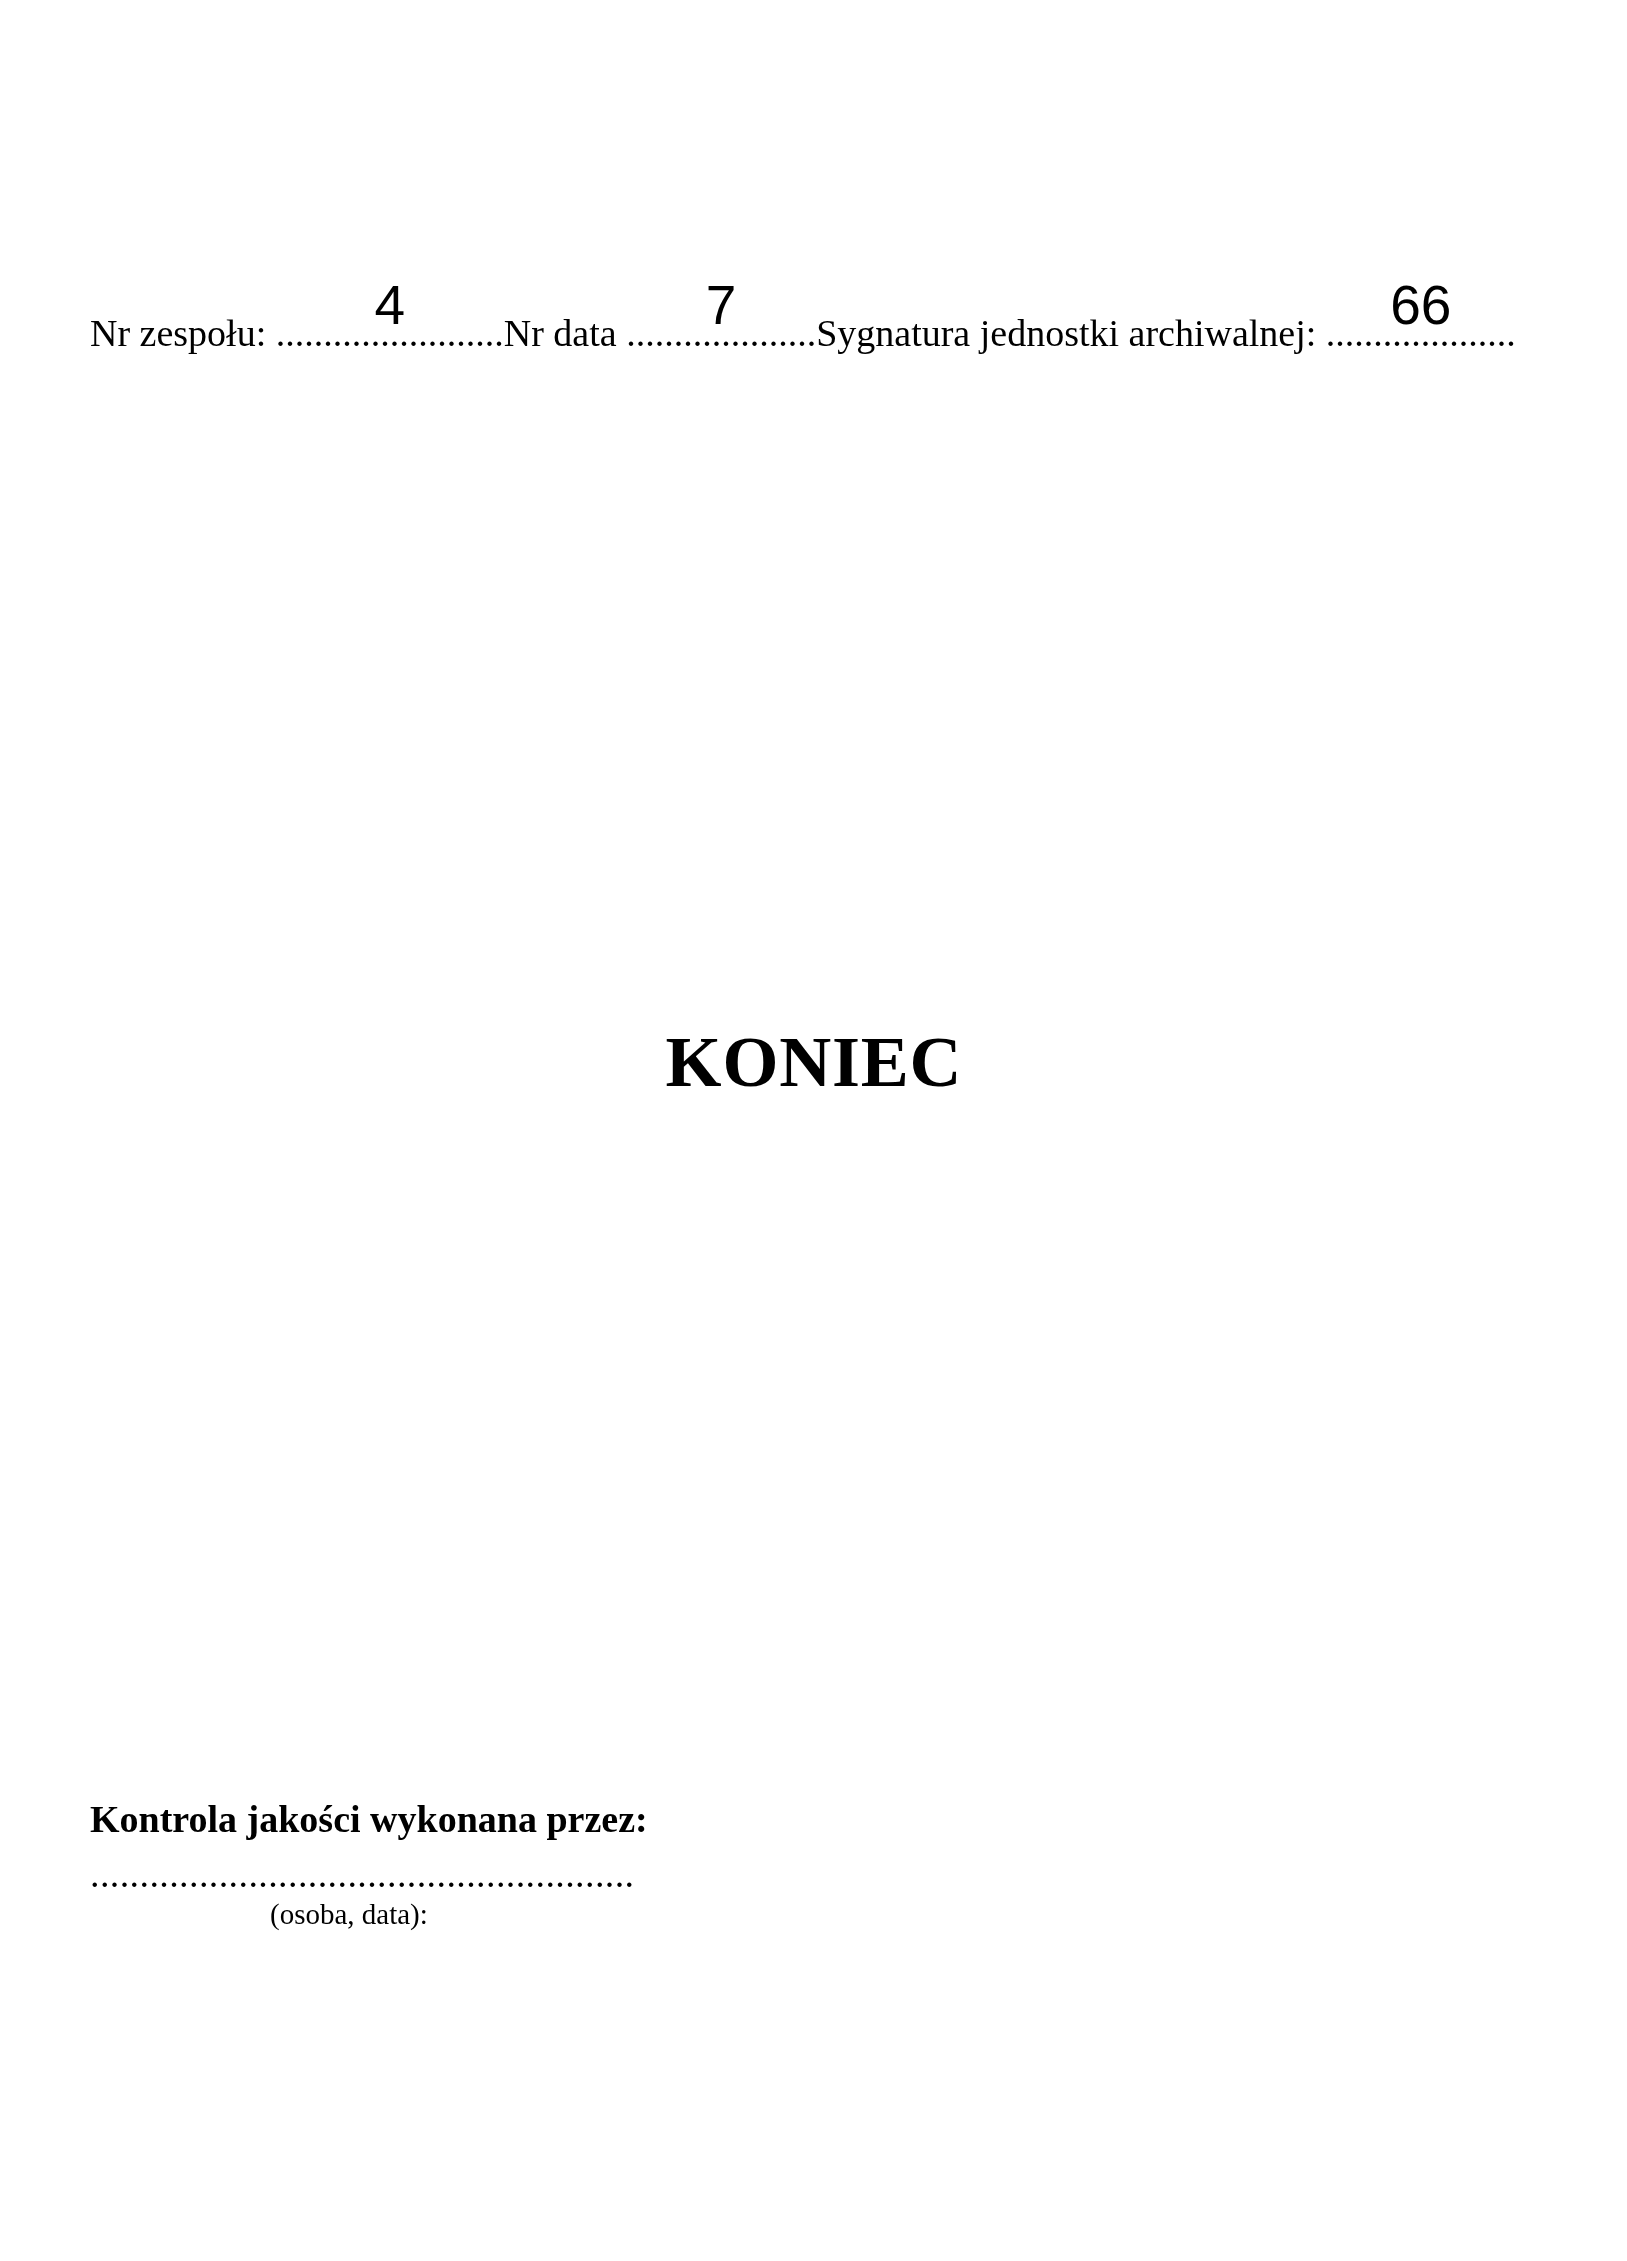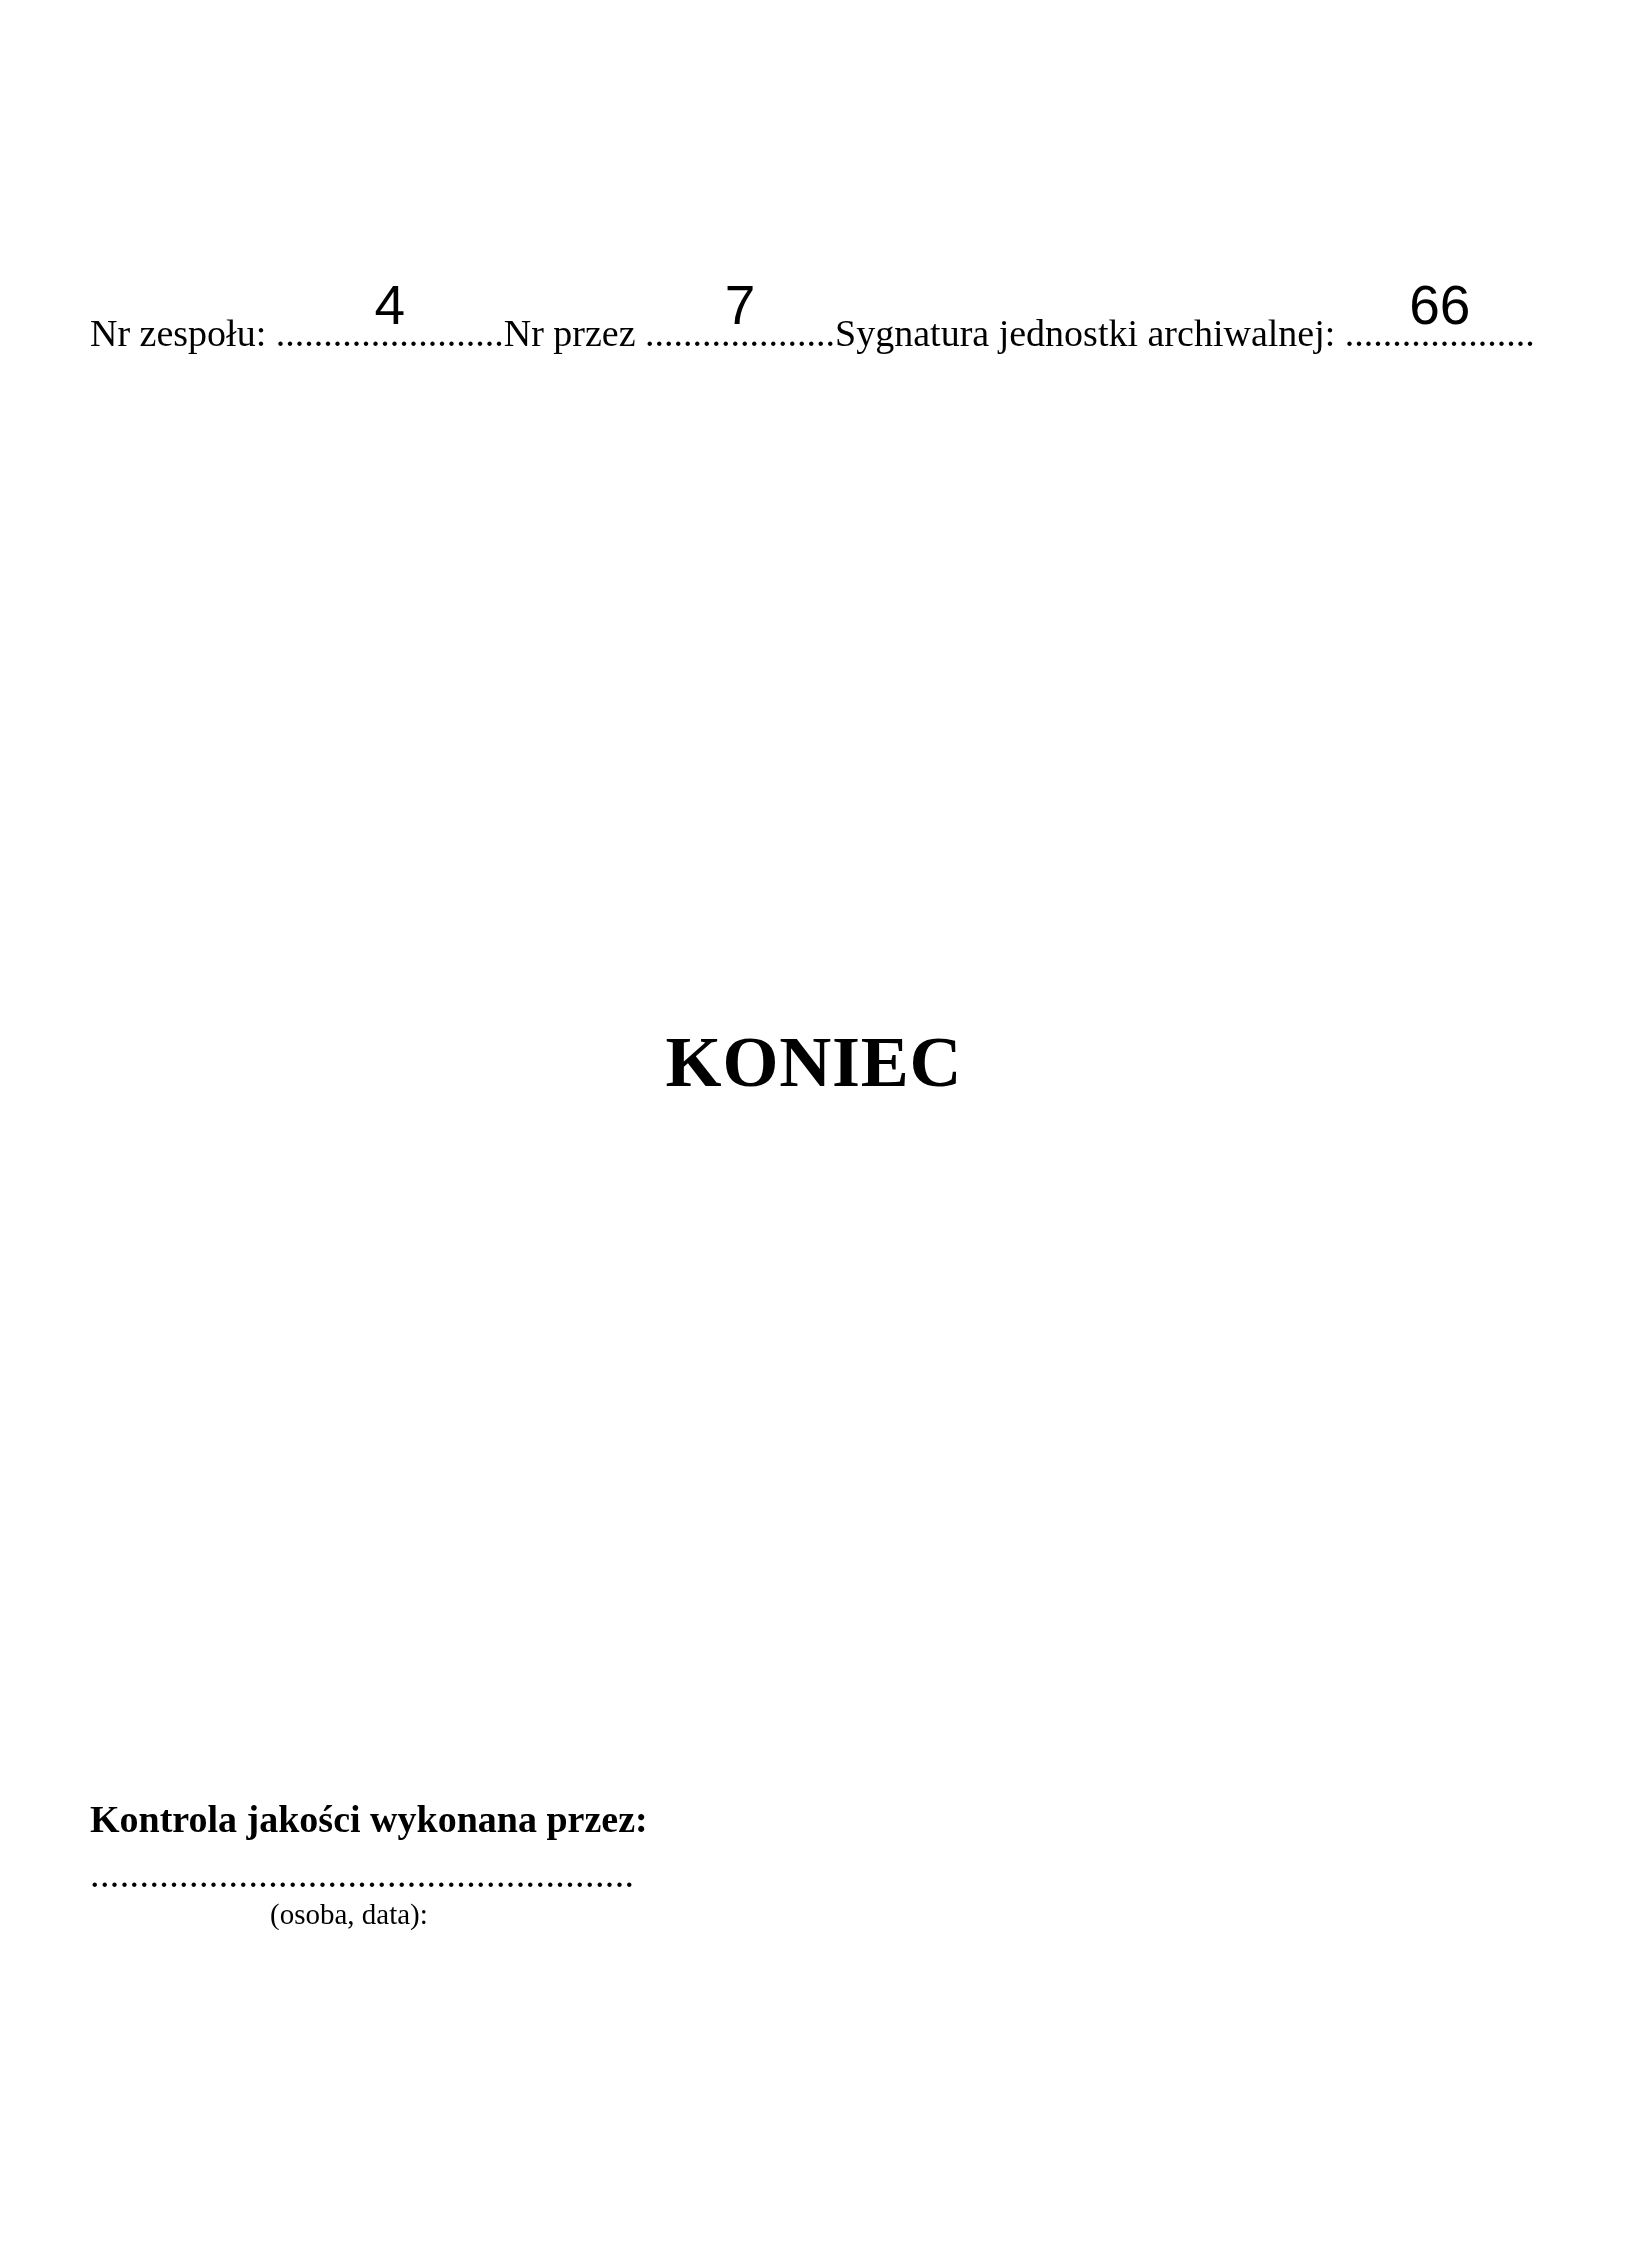--- a/index.html
+++ b/index.html
@@ -75,21 +75,21 @@
     line-height: 1.15;
     white-space: nowrap;
     text-align: right;
   }
 </style>
 </head>
 <body>
 
 <div class="page">
 
-  <div class="header-line"><span>Nr zespołu: </span><span class="fill"><span>........................</span><span class="num">4</span></span><span>Nr przez </span><span class="fill"><span>....................</span><span class="num">7</span></span><span>Sygnatura jednostki archiwalnej: </span><span class="fill"><span>....................</span><span class="num">66</span></span></div>
+  <div class="header-line"><span>Nr zespołu: </span><span class="fill"><span>........................</span><span class="num">4</span></span><span>Nr data </span><span class="fill"><span>....................</span><span class="num">7</span></span><span>Sygnatura jednostki archiwalnej: </span><span class="fill"><span>....................</span><span class="num">66</span></span></div>
 
   <div class="koniec">KONIEC</div>
 
   <div class="qc-label">Kontrola jakości wykonana przez:</div>
   <div class="qc-dots">.......................................................</div>
   <div class="qc-caption">(osoba, data):</div>
 
 </div>
 
 

